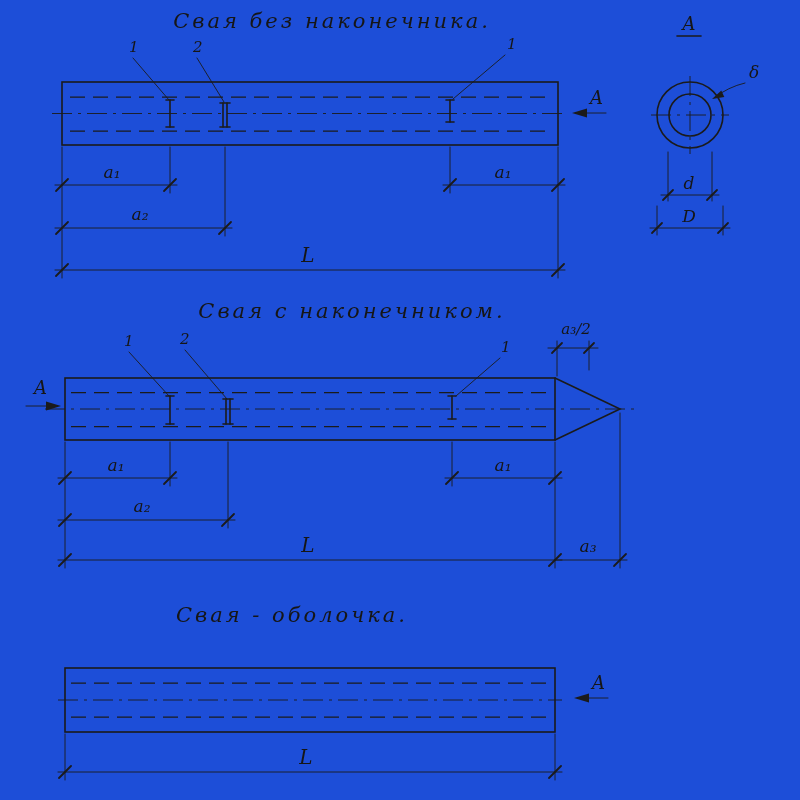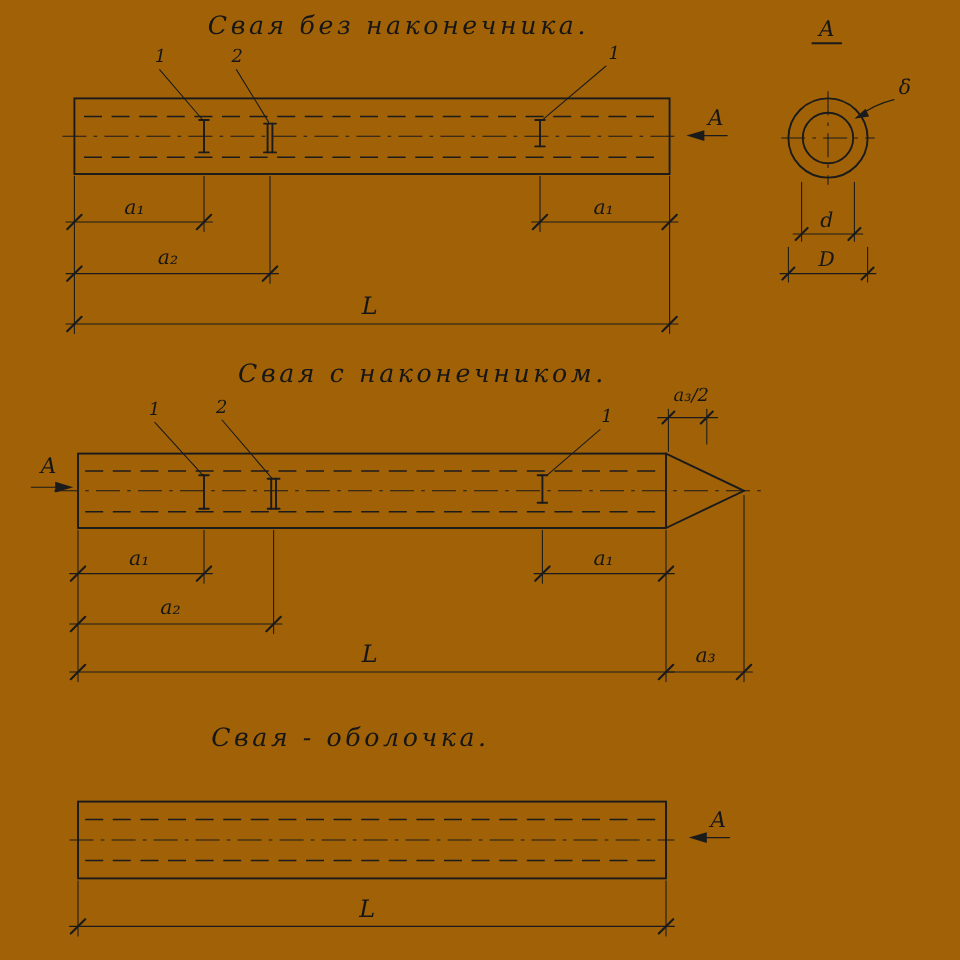--- a/index.html
+++ b/index.html
@@ -1,16 +1,16 @@
 <!DOCTYPE html>
 <html><head>
 <meta charset="utf-8">
 <style>
   html,body{margin:0;padding:0;background:#ffffff;}
-  .stage{position:relative;width:800px;height:800px;background:#a16207;overflow:hidden;}
+  .stage{position:relative;width:800px;height:800px;background:#1d4ed8;overflow:hidden;}
   svg{display:block;}
   .ln{stroke:#1b1b1b;stroke-width:1.6;fill:none;stroke-linecap:round;}
   .thin{stroke:#1b1b1b;stroke-width:0.9;fill:none;stroke-linecap:round;}
   .dash{stroke:#1b1b1b;stroke-width:1.25;fill:none;stroke-dasharray:15 8;}
   .axis{stroke:#1b1b1b;stroke-width:0.9;fill:none;stroke-dasharray:20 6 3 6;}
   .tick{stroke:#1b1b1b;stroke-width:1.8;fill:none;stroke-linecap:round;}
   .head{fill:#1b1b1b;stroke:none;}
   text{font-family:"DejaVu Serif","DejaVu Sans",serif;font-style:italic;fill:#161616;}
   .title{font-size:21px;letter-spacing:3px;}
   .dim{font-size:17px;}

